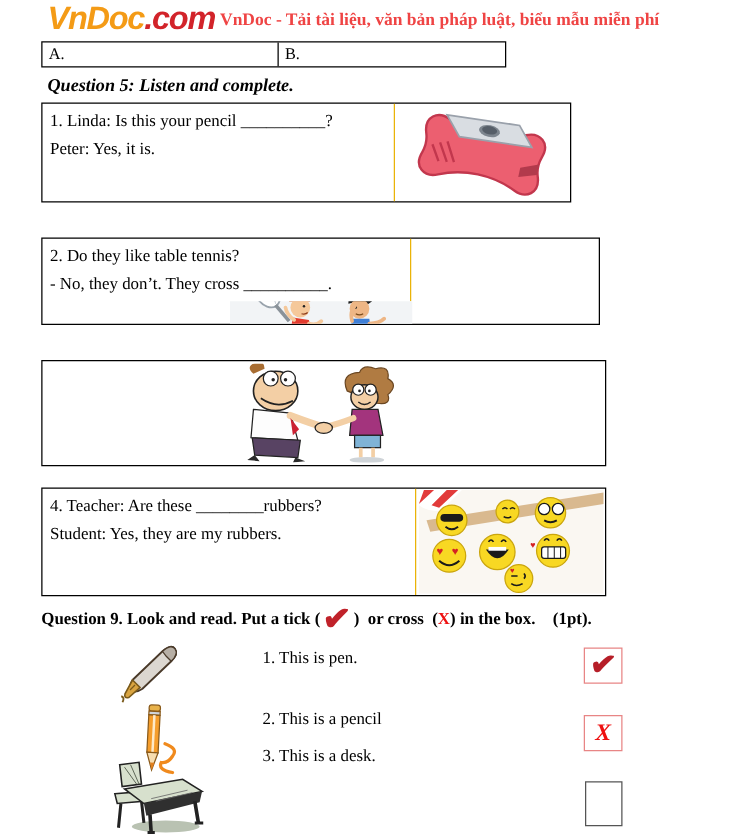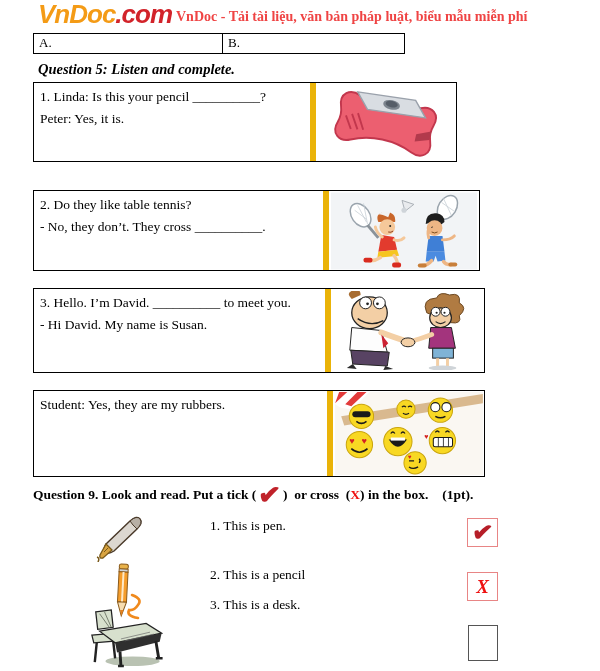--- a/index.html
+++ b/index.html
@@ -15,24 +15,24 @@
 
   
   .ab-table{position:absolute;left:33px;top:33px;width:372px;height:21px;border:1px solid #000;display:flex;box-sizing:border-box;}
   .ab-cell{font-size:13px;padding:1px 5px;box-sizing:border-box;}
   .ab-a{width:189px;border-right:1px solid #000;}
   .ab-b{flex:1;}
 
   
   .q5-heading{position:absolute;left:38px;top:61px;font-weight:bold;font-style:italic;font-size:14.5px;}
   .q5row{position:absolute;left:33px;border:1px solid #000;display:flex;box-sizing:border-box;background:#fff;}
-  .q5row .txt{border-right:6px solid #eab308;padding:3px 6px;font-size:13.5px;line-height:22px;box-sizing:border-box;}
+  .q5row .txt{border-right:1px solid #eab308;padding:3px 6px;font-size:13.5px;line-height:22px;box-sizing:border-box;}
   .q5row .img{flex:1;display:flex;align-items:center;justify-content:center;overflow:hidden;}
   #q5r1{top:82px;width:424px;height:80px;} #q5r1 .txt{width:282px;}
-  #q5r2{top:190px;width:447px;height:81px;} #q5r2 .txt{width:295px;}
+  #q5r2{top:190px;width:447px;height:70px;flex-direction:column;} #q5r2 .txt{width:295px;}
   #q5r3{top:288px;width:452px;height:85px;} #q5r3 .txt{width:297px;}
   #q5r4{top:390px;width:452px;height:87px;} #q5r4 .txt{width:299px;}
 
   
   .q6-heading{position:absolute;left:33px;top:486px;font-weight:bold;font-size:13.5px;
               display:flex;align-items:center;white-space:nowrap;}
   .q6-heading span{white-space:pre;}
   .q6-tick{color:#c0222a;font-size:27px;line-height:18px;margin:0 2px;transform:rotate(4deg);font-weight:bold;}
   .q6-cross{color:#ee1111;}
   .q6-points{margin-left:14px;}
@@ -121,24 +121,20 @@
         <path d="M97,60 l18,0 l1,9 l-8,1 l-2,-6 l-2,6 l-8,0 z" fill="#4b8be0"></path>
         <path d="M99,46 q-2,-8 2,-12 M113,48 q8,0 12,-4" stroke="#eeb685" stroke-width="3" fill="none" stroke-linecap="round"></path>
         <path d="M102,69 q-4,5 -10,5 M114,70 q3,4 8,3" stroke="#eeb685" stroke-width="3.5" fill="none" stroke-linecap="round"></path>
         <rect x="88" y="72" width="9" height="4" rx="2" fill="#c87f3a"></rect>
         <rect x="119" y="71" width="9" height="4" rx="2" fill="#c87f3a"></rect>
       </svg>
     </div>
   </div>
 
   <div class="q5row" id="q5r3">
-    <div class="txt">
-      <div>3. Hello. I’m David. __________ to meet you.</div>
-      <div>- Hi David. My name is Susan.</div>
-    </div>
     <div class="img">
       <svg width="148" height="79" viewBox="0 0 150 80">
         <rect x="0" y="0" width="150" height="80" fill="#ffffff"></rect>
 
         <path d="M18,8 q-7,-6 2,-9 q7,-2 7,5" fill="#a86d32"></path>
         <ellipse cx="36" cy="22" rx="18" ry="16" fill="#f3cfa5" stroke="#222" stroke-width="1.3"></ellipse>
         <circle cx="32" cy="12" r="6" fill="#fff" stroke="#222"></circle>
         <circle cx="46" cy="12" r="6" fill="#fff" stroke="#222"></circle>
         <circle cx="34" cy="13" r="1.4" fill="#222"></circle>
         <circle cx="44" cy="13" r="1.4" fill="#222"></circle>
@@ -162,20 +158,21 @@
         <path d="M105,68 l0,8 M115,68 l0,8" stroke="#f3cfa5" stroke-width="3"></path>
         <ellipse cx="110" cy="78" rx="14" ry="2.5" fill="#cfd4d8"></ellipse>
 
         <ellipse cx="75" cy="52" rx="7" ry="4.5" fill="#f3cfa5" stroke="#222" stroke-width="1"></ellipse>
       </svg>
     </div>
   </div>
 
   <div class="q5row" id="q5r4">
     <div class="txt">
+      <div>4. Teacher: Are these ________rubbers?</div>
       <div>Student: Yes, they are my rubbers.</div>
     </div>
     <div class="img">
       <svg width="148" height="83" viewBox="0 0 146 82">
         <rect x="0" y="0" width="146" height="82" fill="#faf7f2"></rect>
         <path d="M0,0 h34 l-16,16 q-10,2 -18,-4 z" fill="#ffffff"></path>
         <path d="M4,0 h8 l-12,11 z M22,0 h9 l-15,14 l-6,-2 z" fill="#e23b3b"></path>
         <polygon points="6,24 146,2 146,11 9,33" fill="#d9b98f"></polygon>
 
         <g stroke="#caa50e" stroke-width="1">

